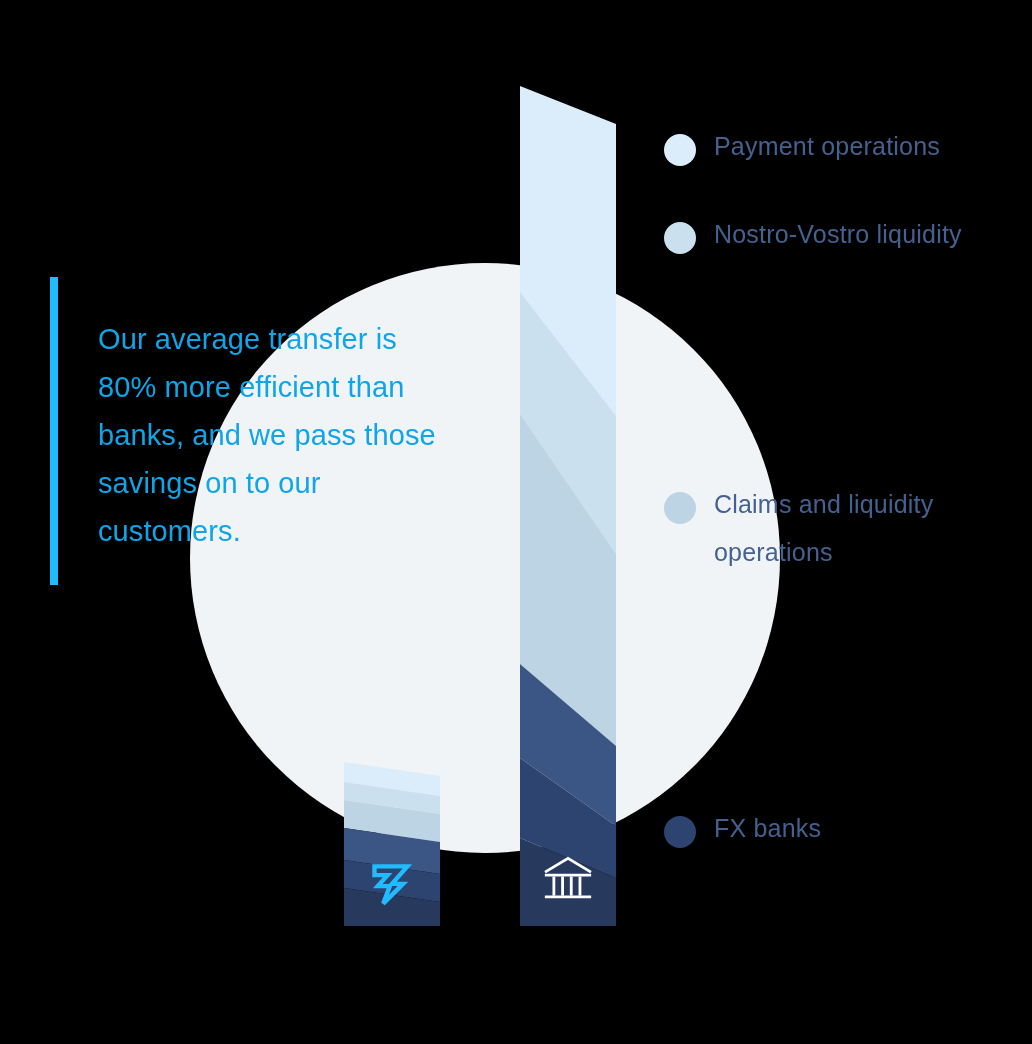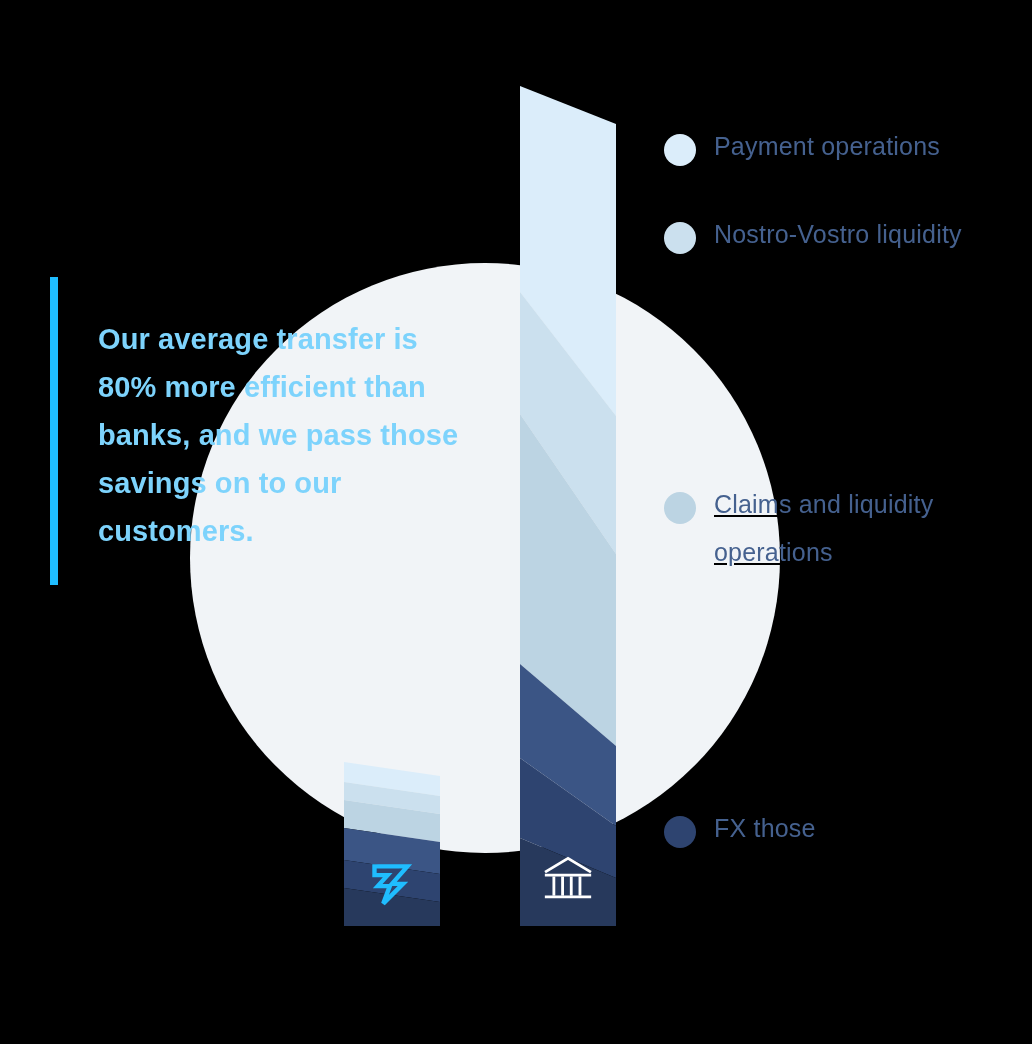--- a/index.html
+++ b/index.html
@@ -38,22 +38,22 @@
   }
 
   
   #quote {
     position: absolute;
     left: 98px;
     top: 315px;
     width: 372px;
     font-size: 29px;
     line-height: 48px;
-    font-weight: 700;
-    color: #7dd3fc;
+    font-weight: 400;
+    color: #0ea5e9;
     letter-spacing: 0.1px;
     white-space: pre-line;
   }
 
   
   .bar {
     position: absolute;
   }
   #bar-wise  { left: 344px; top: 762px; width: 96px;  height: 164px; }
   #bar-bank  { left: 520px; top: 86px;  width: 96px;  height: 840px; }
@@ -76,21 +76,20 @@
     left: 664px;
     top: 132px;
     width: 360px;
     height: 800px;
   }
   .legend-item {
     position: absolute;
     display: flex;
     align-items: flex-start;
     gap: 18px;
-    text-decoration: underline;
   }
   .legend-dot {
     flex: 0 0 auto;
     width: 32px;
     height: 32px;
     border-radius: 50%;
     margin-top: 2px;
   }
   .legend-label {
     font-size: 25px;
@@ -165,17 +164,17 @@
       <span class="legend-dot" style="background: rgb(203, 224, 238);"></span>
       <span class="legend-label">Nostro-Vostro liquidity</span>
     </div>
     <div class="legend-item" style="top:358px">
       <span class="legend-dot" style="background: rgb(188, 212, 227);"></span>
       <span class="legend-label">Claims and liquidity
 operations</span>
     </div>
     <div class="legend-item" style="top:682px">
       <span class="legend-dot" style="background: rgb(46, 68, 112);"></span>
-      <span class="legend-label">FX those</span>
+      <span class="legend-label">FX banks</span>
     </div>
   </div>
 
 </div>
 
 </body></html>

